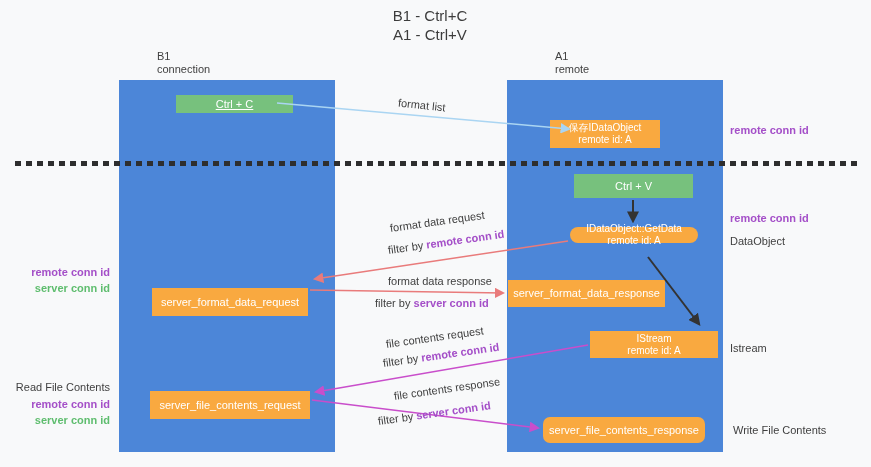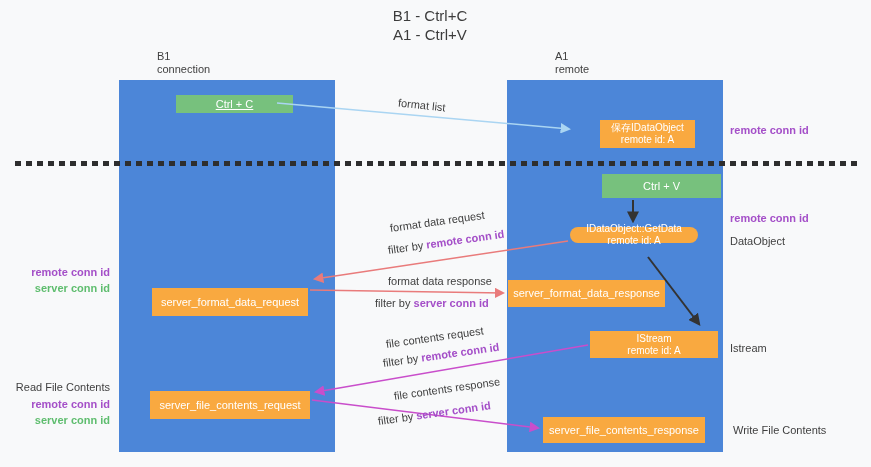--- a/index.html
+++ b/index.html
@@ -19,28 +19,28 @@
   .dashed{position:absolute;left:15px;top:161px;width:842px;height:5px;z-index:4;
           background:repeating-linear-gradient(90deg,#2e2e2e 0 6px,transparent 6px 11px);}
 
   .node{position:absolute;display:flex;flex-direction:column;align-items:center;justify-content:center;
         color:#fff;text-align:center;z-index:3;font-size:11px;line-height:13px;}
   .node.small{font-size:10px;line-height:12px;}
   .green{background:#77c17d;}
   .orange{background:#f9a940;}
 
   #ctrl-c{left:176px;top:95px;width:117px;height:18px;text-decoration:underline;}
-  #save-obj{left:600px;top:120px;width:95px;height:28px;}
-  #ctrl-v{left:602px;top:174px;width:119px;height:24px;}
+  #save-obj{left:550px;top:120px;width:110px;height:28px;}
+  #ctrl-v{left:574px;top:174px;width:119px;height:24px;}
   #getdata{left:570px;top:227px;width:128px;height:16px;border-radius:9px;}
   #fmt-req-box{left:152px;top:267px;width:156px;height:28px;margin-top:21px;}
   #fmt-resp-box{left:508px;top:280px;width:157px;height:27px;}
   #istream-box{left:590px;top:331px;width:128px;height:27px;}
   #file-req-box{left:150px;top:391px;width:160px;height:28px;}
-  #file-resp-box{left:543px;top:417px;width:162px;height:26px;}
+  #file-resp-box{left:543px;top:417px;width:162px;height:26px;border-radius:7px;}
 
   .side{position:absolute;font-size:11px;line-height:13px;color:#3f3f3f;z-index:5;white-space:nowrap;}
   .side.leftcol{left:0;width:110px;text-align:right;}
   .purple{color:#a44fc8;font-weight:bold;}
   .greentx{color:#5ebd6e;font-weight:bold;}
 
   .cap{position:absolute;font-size:11px;color:#3f3f3f;z-index:5;white-space:nowrap;}
   .rot{transform:rotate(-8deg);transform-origin:left center;}
 
   svg.arrows{position:absolute;left:0;top:0;z-index:4;pointer-events:none;}

